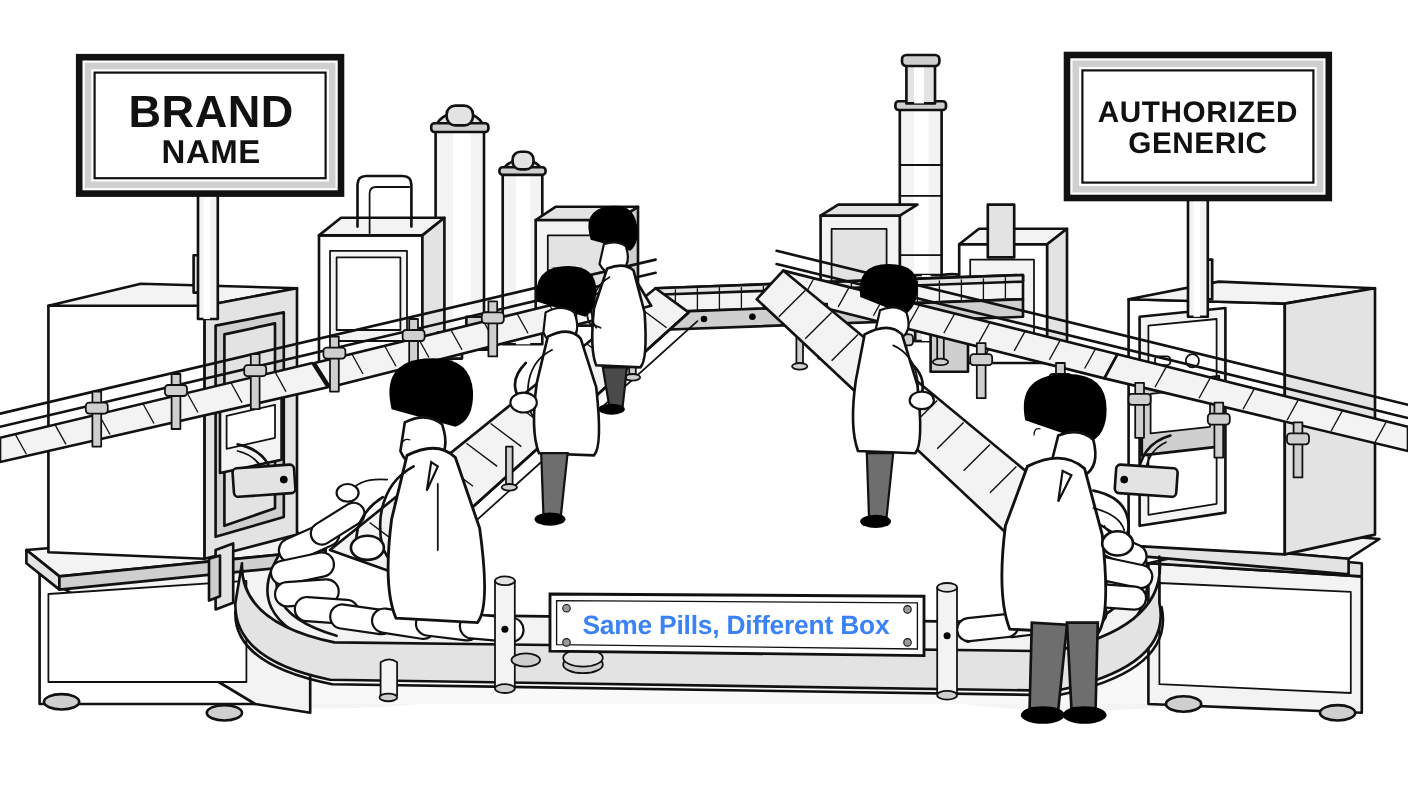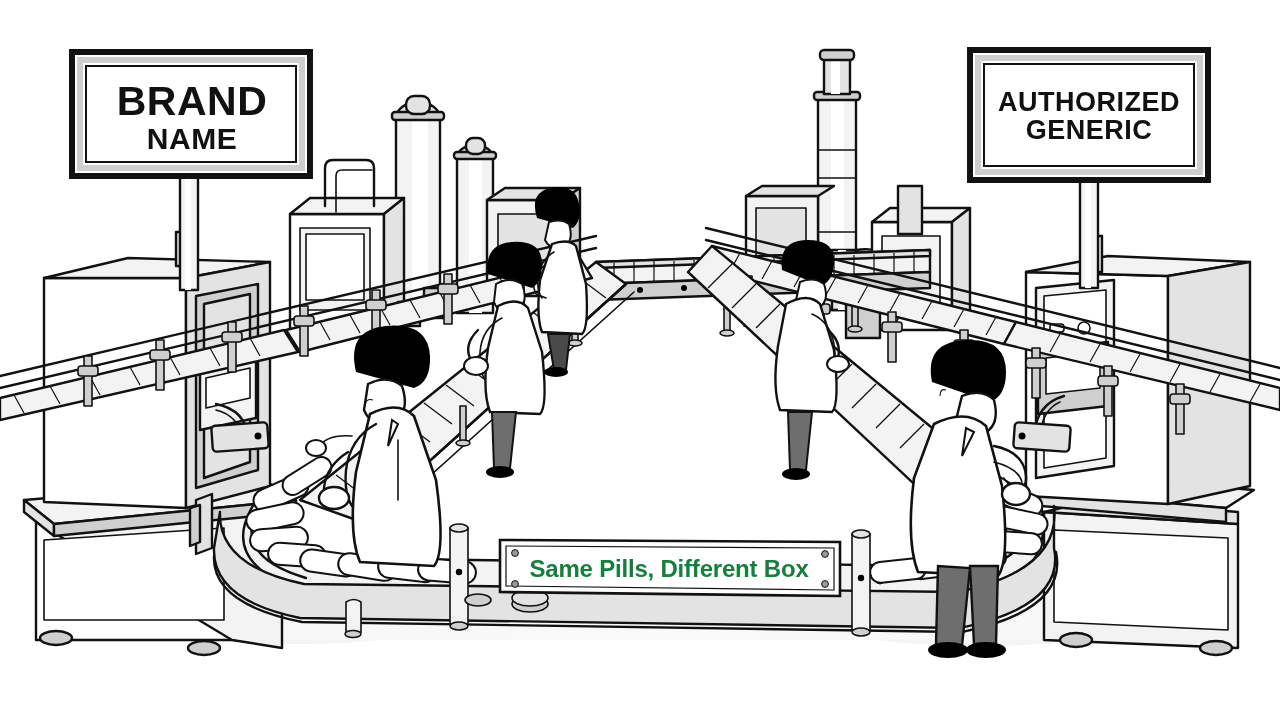--- a/index.html
+++ b/index.html
@@ -8,21 +8,21 @@
   #scene svg{position:absolute;left:0;top:0;}
   .sign-text-wrap{position:absolute;display:flex;flex-direction:column;align-items:center;justify-content:center;pointer-events:none;}
   .sign-line1{font-weight:bold;letter-spacing:.5px;color:#111;line-height:1.05;}
   .sign-line2{font-weight:bold;letter-spacing:.5px;color:#111;line-height:1.05;}
   #brand-sign-text{left:86px;top:62px;width:212px;height:110px;}
   #brand-sign-text .sign-line1{font-size:41px;}
   #brand-sign-text .sign-line2{font-size:30px;}
   #generic-sign-text{left:980px;top:58px;width:218px;height:116px;}
   #generic-sign-text .sign-line1{font-size:27px;}
   #generic-sign-text .sign-line2{font-size:27px;}
-  #banner-text{position:absolute;left:508px;top:548px;width:322px;height:42px;display:flex;align-items:center;justify-content:center;font-size:24px;font-weight:bold;color:#15803d;letter-spacing:-.2px;pointer-events:none;}
+  #banner-text{position:absolute;left:508px;top:548px;width:322px;height:42px;display:flex;align-items:center;justify-content:center;font-size:24px;font-weight:bold;color:#3b82f6;letter-spacing:-.2px;pointer-events:none;}
 </style>
 </head>
 <body>
 
 <div id="scene">
 
 <svg width="1280" height="720" viewBox="0 0 1280 720">
   <defs>
     <style>
       .ln{fill:none;stroke:#111;stroke-width:2.4;stroke-linejoin:round;stroke-linecap:round;}

